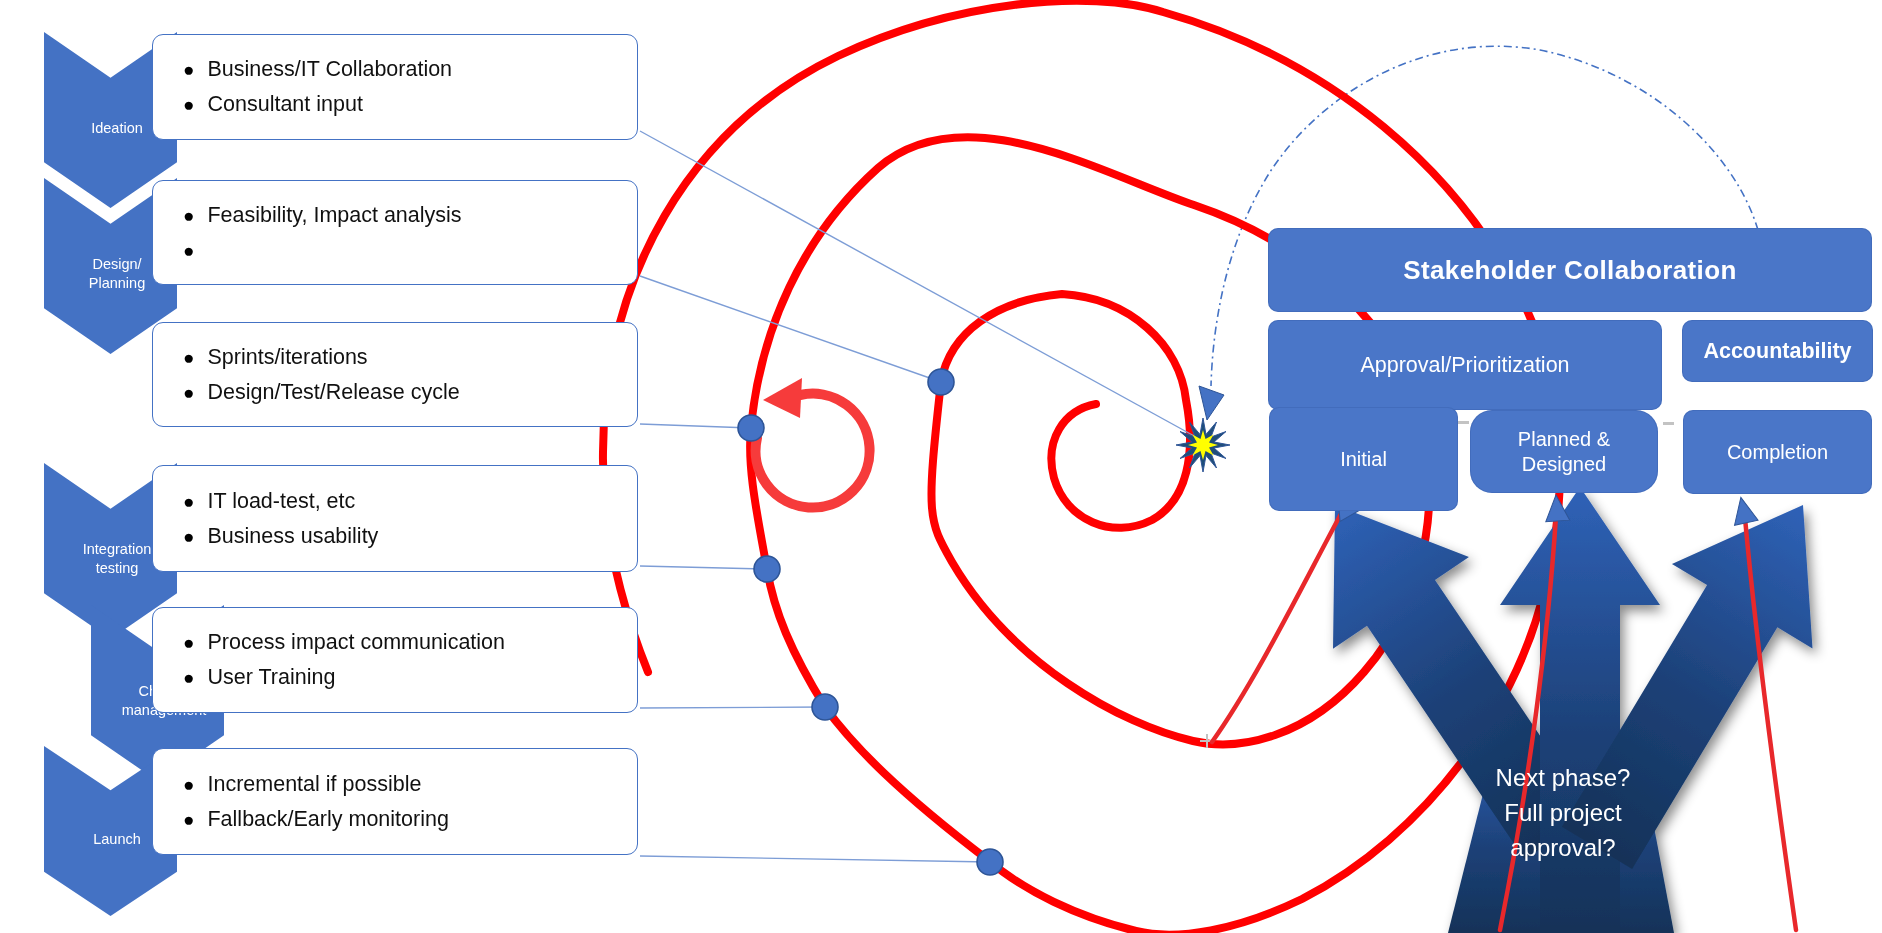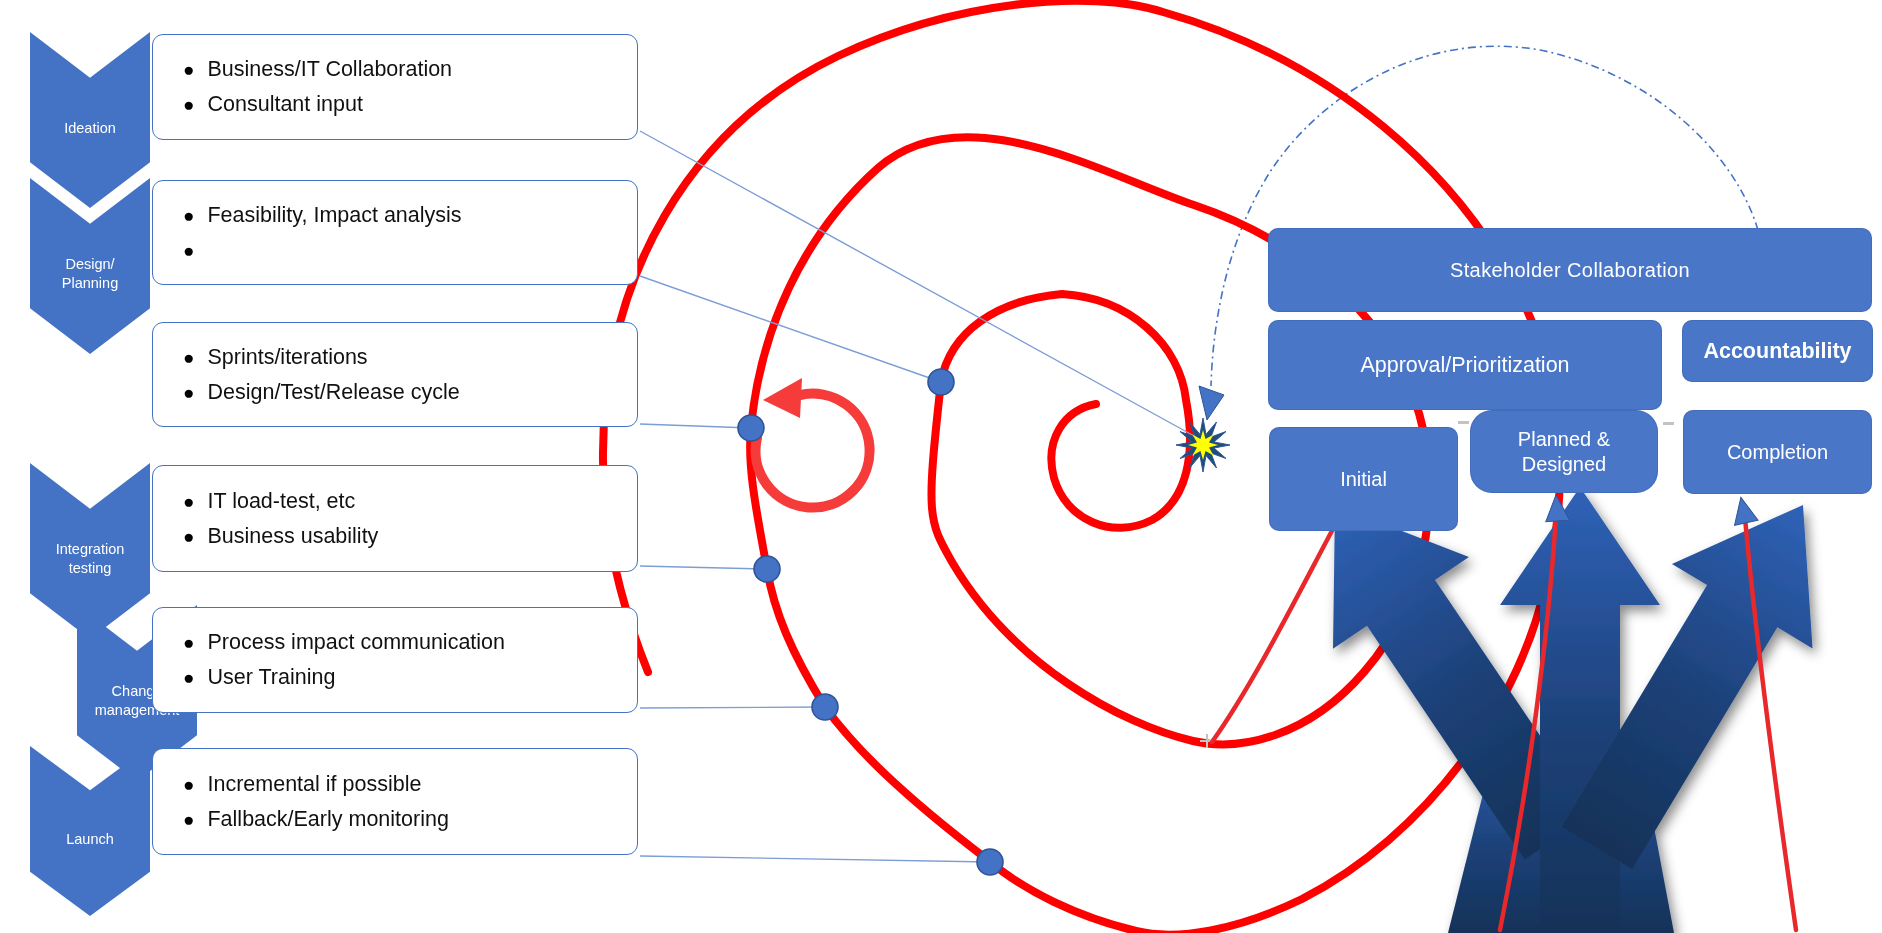--- a/index.html
+++ b/index.html
@@ -2,39 +2,39 @@
 <html><head>
 <meta charset="utf-8">
 <style>
   html,body{margin:0;padding:0;background:#fff;}
   body{font-family:"Liberation Sans",sans-serif;}
   #canvas{position:relative;width:1882px;height:933px;background:#fff;overflow:hidden;}
   #spiral-layer{position:absolute;left:0;top:0;z-index:1;}
   #arrow-layer{position:absolute;left:0;top:0;z-index:2;}
 
   
-  .chevron{position:absolute;left:30px;width:120px;background:#4472C4;
+  .chevron{position:absolute;left:44px;width:120px;background:#4472C4;
     clip-path:polygon(0 0,50% 26%,100% 0,100% 74%,50% 100%,0 74%);
-    display:flex;align-items:center;justify-content:center;z-index:3;}
+    display:flex;align-items:center;justify-content:center;z-index:3;padding-left:13px;}
   .chevron .lbl{color:#fff;font-size:14.5px;line-height:1.35;text-align:center;
     white-space:pre-line;margin-top:14%;}
   .phase-box{position:absolute;left:152px;width:486px;background:#fff;
     border:1.6px solid #4472C4;border-radius:11px;z-index:3;
     display:flex;flex-direction:column;justify-content:center;padding:4px 0 4px 0;box-sizing:border-box;}
   .bullet-line{font-size:21.5px;color:#111;padding-left:30px;line-height:35px;
     display:flex;align-items:baseline;}
   .bullet-dot{font-size:19px;margin-right:13px;color:#000;}
   .squiggle{text-decoration-style:wavy;text-decoration-color:#e03131;
     text-decoration-thickness:1.5px;text-underline-offset:4px;}
 
   
   .panel-box{position:absolute;background:#4a76c8;border-radius:10px;color:#fff;
     display:flex;align-items:center;justify-content:center;text-align:center;z-index:3;
     box-shadow:0 0 0 1px rgba(45,80,150,.25) inset;}
-  .panel-title{font-size:20px;letter-spacing:.4px;}
+  .panel-title{font-size:26px;letter-spacing:.4px;font-weight:bold;}
   .panel-mid{font-size:21.5px;}
   .panel-small{font-size:20px;line-height:1.25;white-space:pre-line;}
 
   
   #decision-text{position:absolute;left:1443px;top:760px;width:240px;z-index:4;
     color:#fff;font-size:24px;line-height:35px;text-align:center;}
 
   .gray-mark{position:absolute;background:#c3c3c3;z-index:3;}
 </style>
 </head>
@@ -237,22 +237,27 @@
       <span class="bullet-dot">●</span>
       <span>Fallback/Early monitoring</span>
       </div>
   </div>
 
   <div class="panel-box panel-title" style="left:1268px;top:228px;width:604px;height:84px;">Stakeholder Collaboration</div>
 
   <div class="panel-box panel-mid" style="left:1268px;top:320px;width:394px;height:90px;">Approval/Prioritization</div>
   <div class="panel-box panel-mid" style="left:1682px;top:320px;width:191px;height:62px;font-weight:bold;">Accountability</div>
 
-  <div class="panel-box panel-small" style="left:1269px;top:427px;width:189px;height:104px;">Initial</div>
+  <div class="panel-box panel-small" style="left:1269px;top:407px;width:189px;height:104px;">Initial</div>
   <div class="panel-box panel-small" style="left:1470px;top:410px;width:188px;height:83px;border-radius:22px;">Planned &amp;
 Designed</div>
   <div class="panel-box panel-small" style="left:1683px;top:410px;width:189px;height:84px;">Completion</div>
 
   <div class="gray-mark" style="left:1458px;top:421px;width:11px;height:3px;"></div>
   <div class="gray-mark" style="left:1663px;top:422px;width:11px;height:3px;"></div>
 
+  <div id="decision-text">
+    <div>Next phase?</div>
+    <div>Full project</div>
+    <div>approval?</div>
+  </div>
 
 </div>
 
 </body></html>

